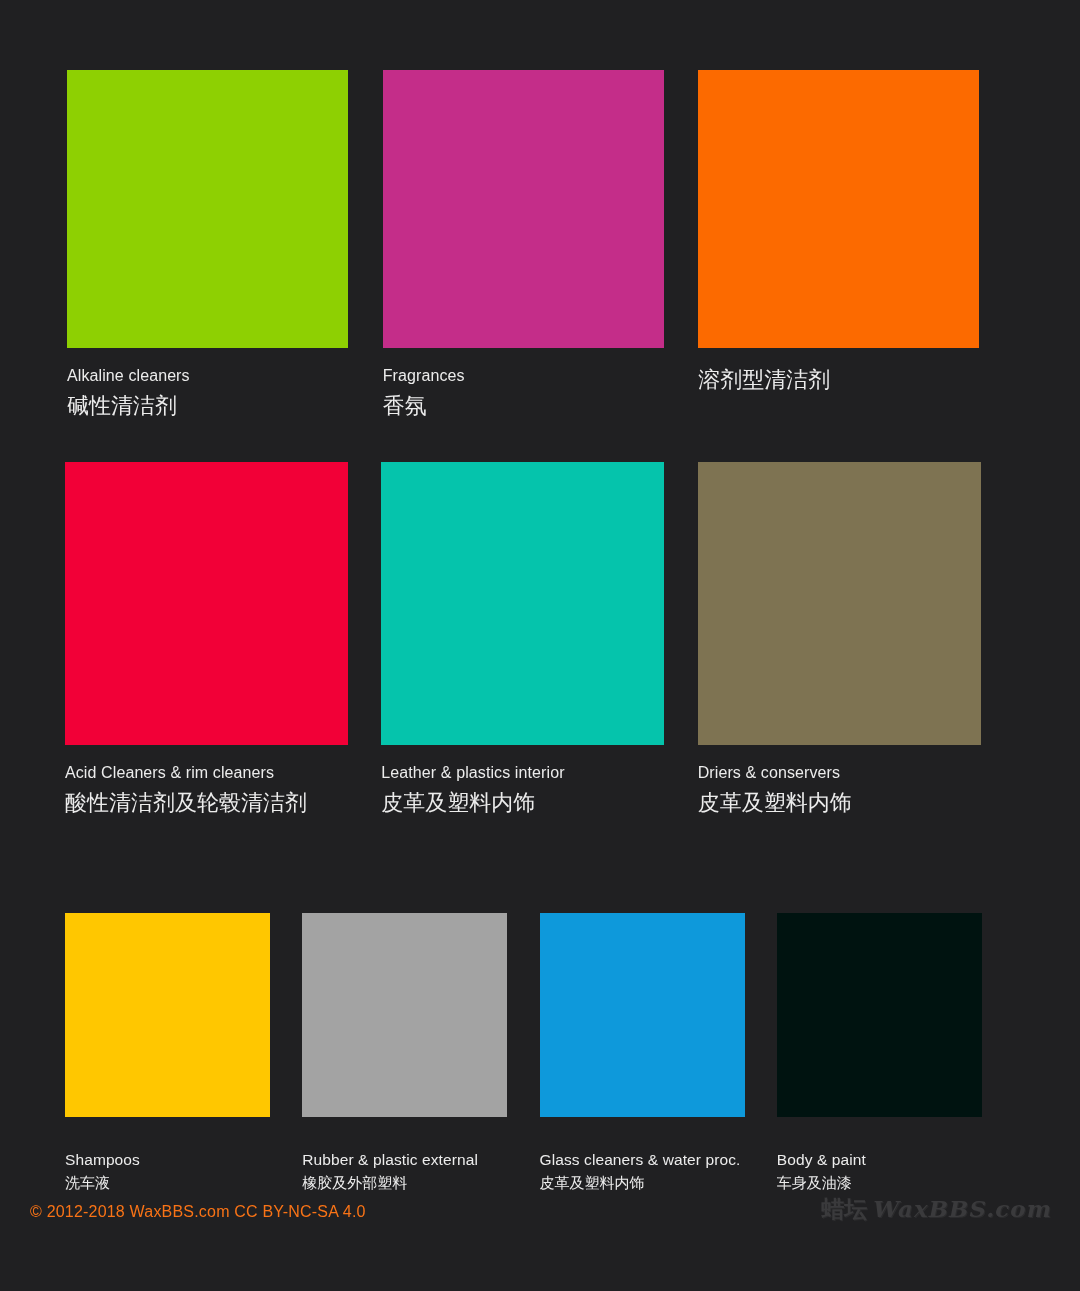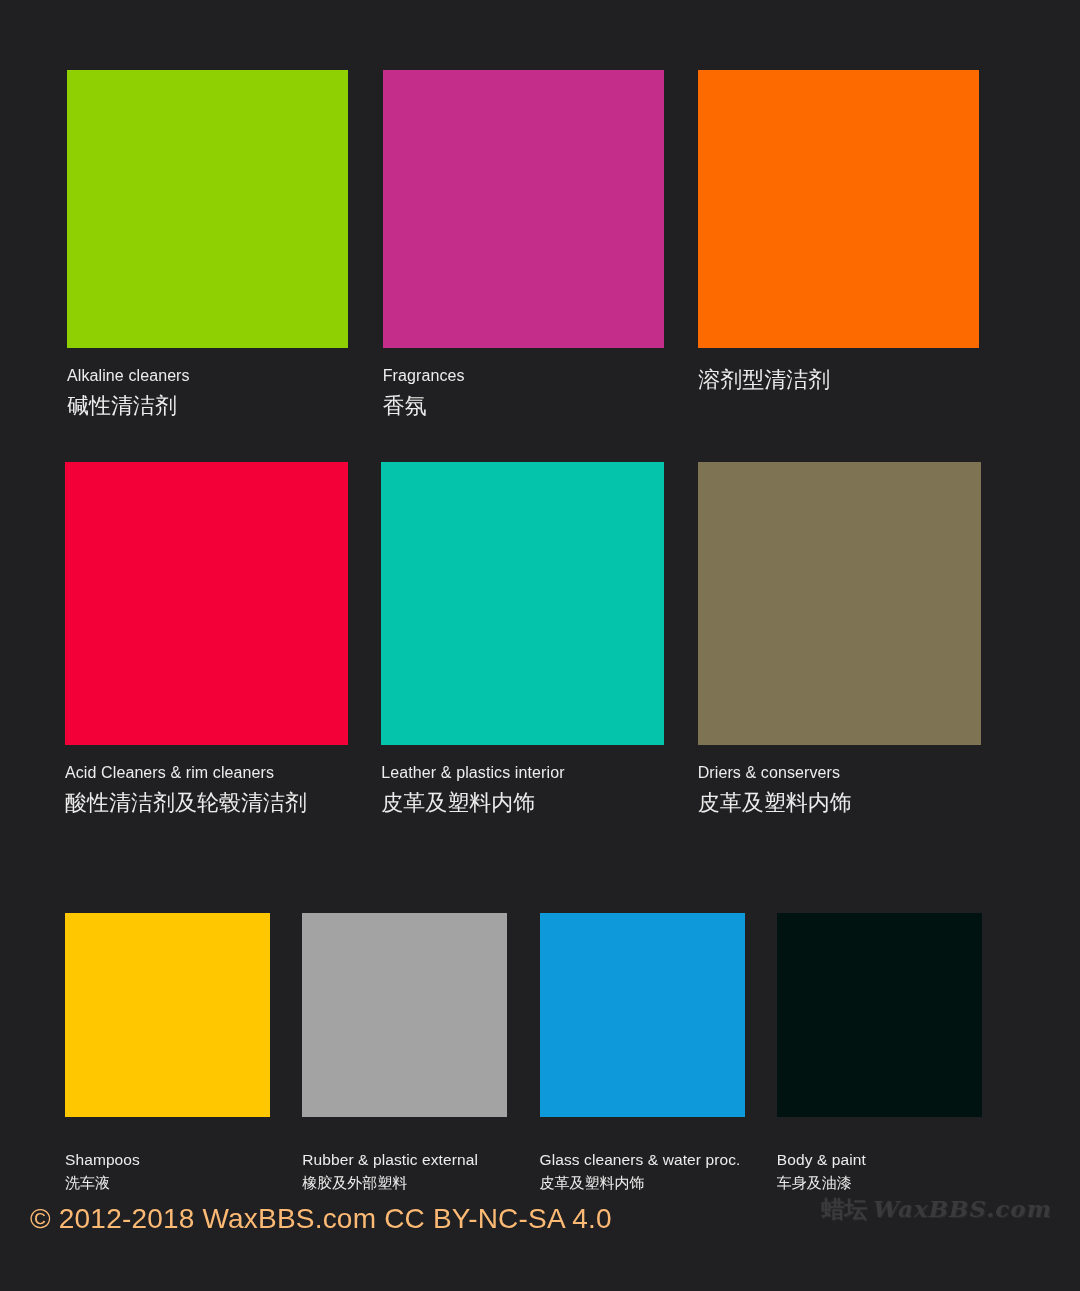--- a/index.html
+++ b/index.html
@@ -90,22 +90,22 @@
   .row-3 .label-zh {
     font-size: 15px;
     margin-top: 3px;
   }
 
   
   .footer-copyright {
     position: absolute;
     left: 30px;
     top: 1203px;
-    font-size: 28px;
-    color: #fdba74;
+    font-size: 16px;
+    color: #f97316;
     letter-spacing: 0.2px;
     white-space: nowrap;
   }
 
   .footer-watermark {
     position: absolute;
     right: 28px;
     top: 1194px;
     font-family: "DejaVu Serif", "Liberation Serif", serif;
     font-size: 23px;

